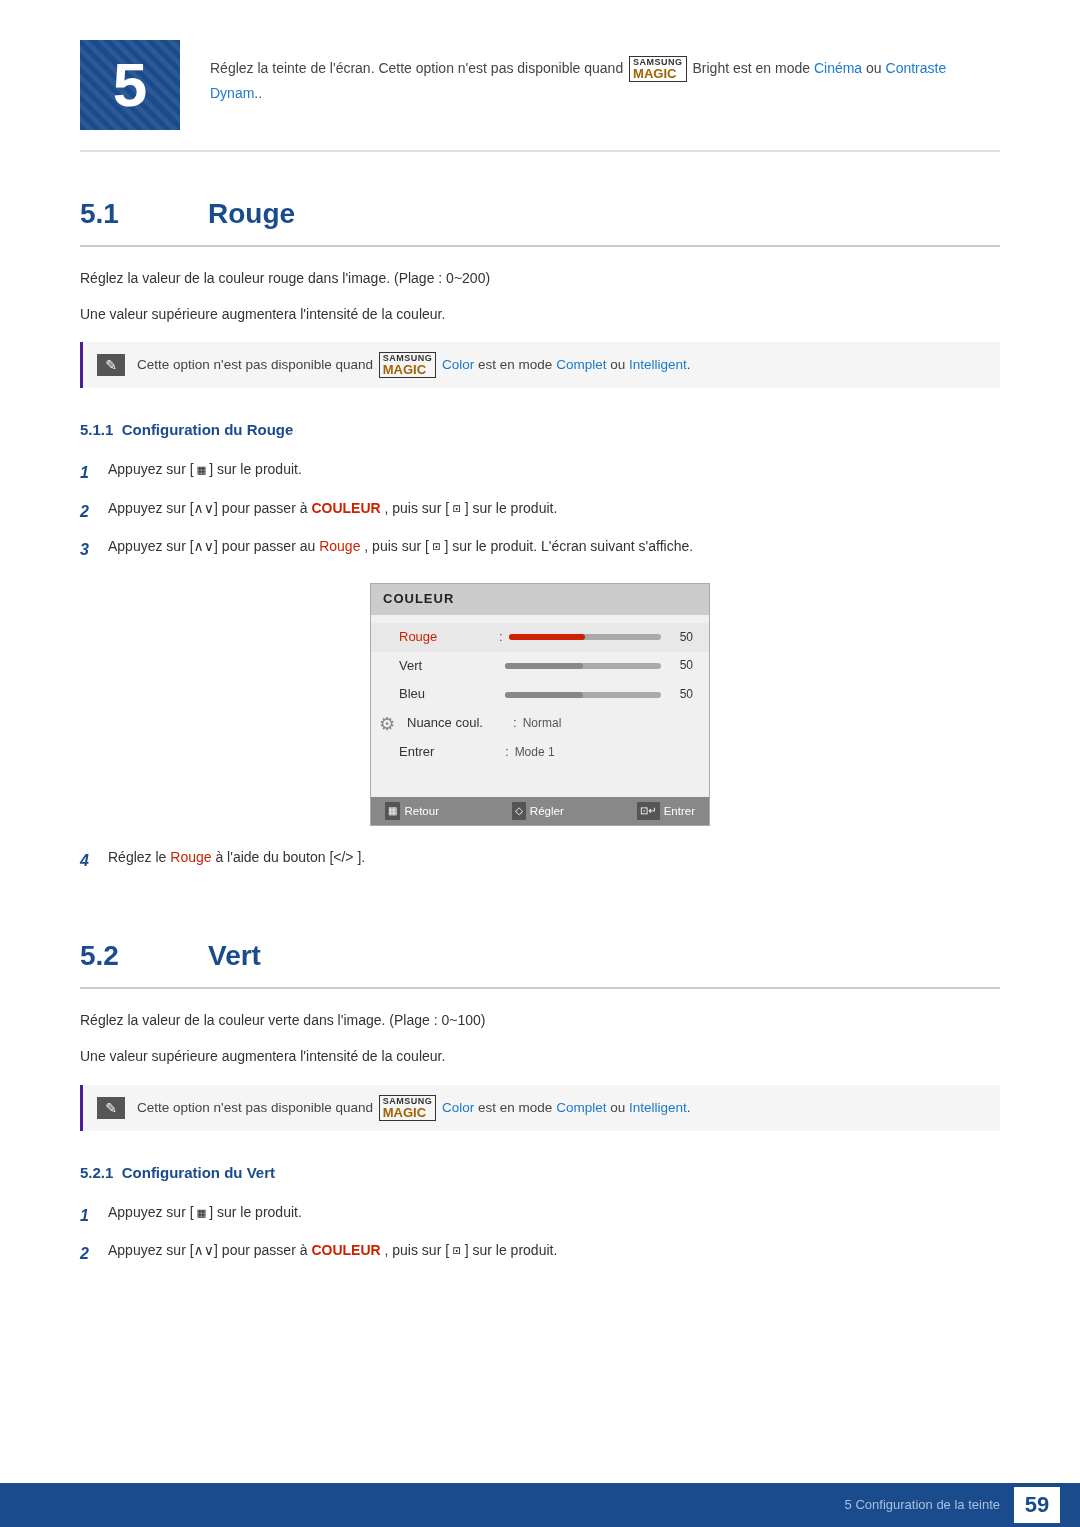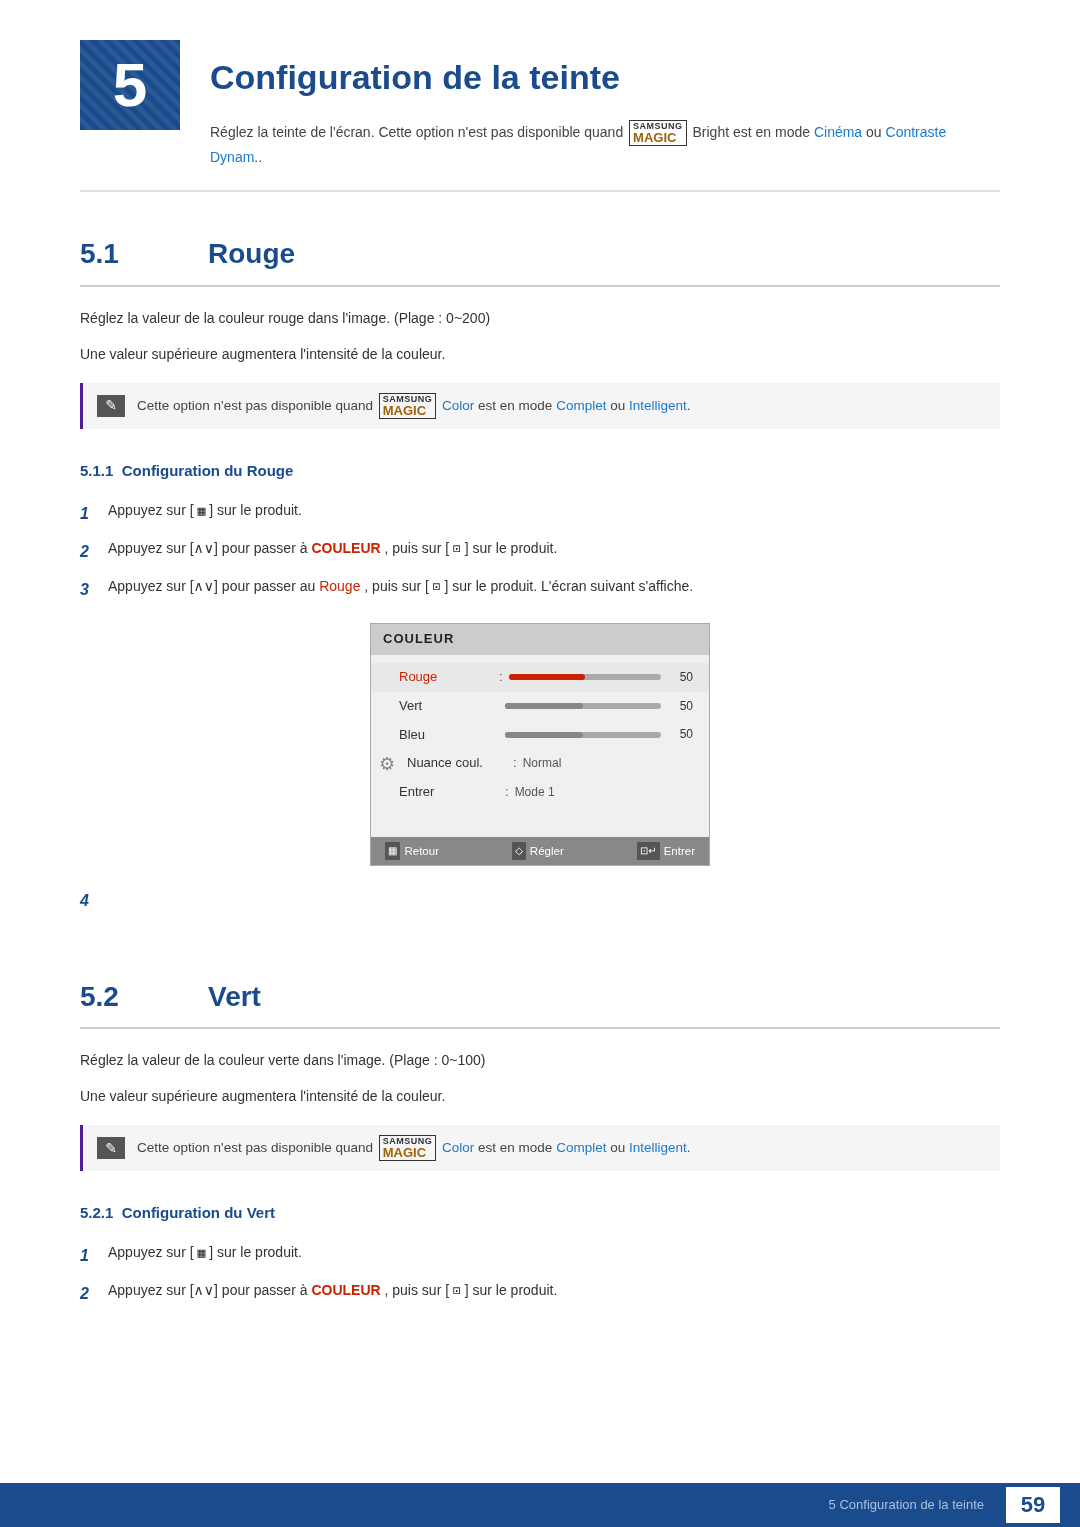--- a/index.html
+++ b/index.html
@@ -356,29 +356,29 @@
       display: flex;
       justify-content: flex-end;
       align-items: center;
       padding: 8px 20px;
       height: 44px;
     }
 
     .footer-text {
       color: #aabfe0;
       font-size: 13px;
-      margin-right: 22px;
+      margin-right: 14px;
     }
 
     .footer-page-num {
       background: #ffffff;
       color: #1a4b8c;
       font-size: 22px;
       font-weight: bold;
-      width: 54px;
+      width: 46px;
       height: 36px;
       display: flex;
       align-items: center;
       justify-content: center;
     }
 
     .red-text { color: #cc2200; }
     .couleur-text { color: #cc2200; font-weight: bold; }
 
     .bracket-icon {
@@ -390,21 +390,20 @@
 </head>
 <body>
 
 <div class="page-container">
 
   <div class="chapter-header">
     <div class="chapter-number-box">
       <span>5</span>
     </div>
     <div>
-      <div class="chapter-title">Configuration de la teinte</div>
       <div class="intro-text">
         <span>Réglez la teinte de l'écran. Cette option n'est pas disponible quand</span>
         <span class="samsung-magic">
           <span class="magic-box">
             <span class="samsung-text">SAMSUNG</span>
             <span class="magic-text">MAGIC</span>
           </span>
         </span>
         <span>Bright</span>
         <span> </span>
@@ -553,20 +552,25 @@
           <span class="footer-icon">⊡↵</span>
           <span>Entrer</span>
         </div>
       </div>
     </div>
   </div>
 
   <ol class="steps-list" style="margin-top: 10px;">
     <li>
       <span class="step-num">4</span>
+      <span class="step-content">
+        <span>Réglez le</span>
+        <span class="red-text"> Rouge </span>
+        <span>à l'aide du bouton [&lt;/&gt; ].</span>
+      </span>
     </li>
   </ol>
 
   <div class="section-5x" style="margin-top: 60px;">
     <span class="section-number">5.2</span>
     <span class="section-title">Vert</span>
   </div>
 
   <div class="body-text">Réglez la valeur de la couleur verte dans l'image. (Plage : 0~100)</div>
   <div class="body-text">Une valeur supérieure augmentera l'intensité de la couleur.</div>

